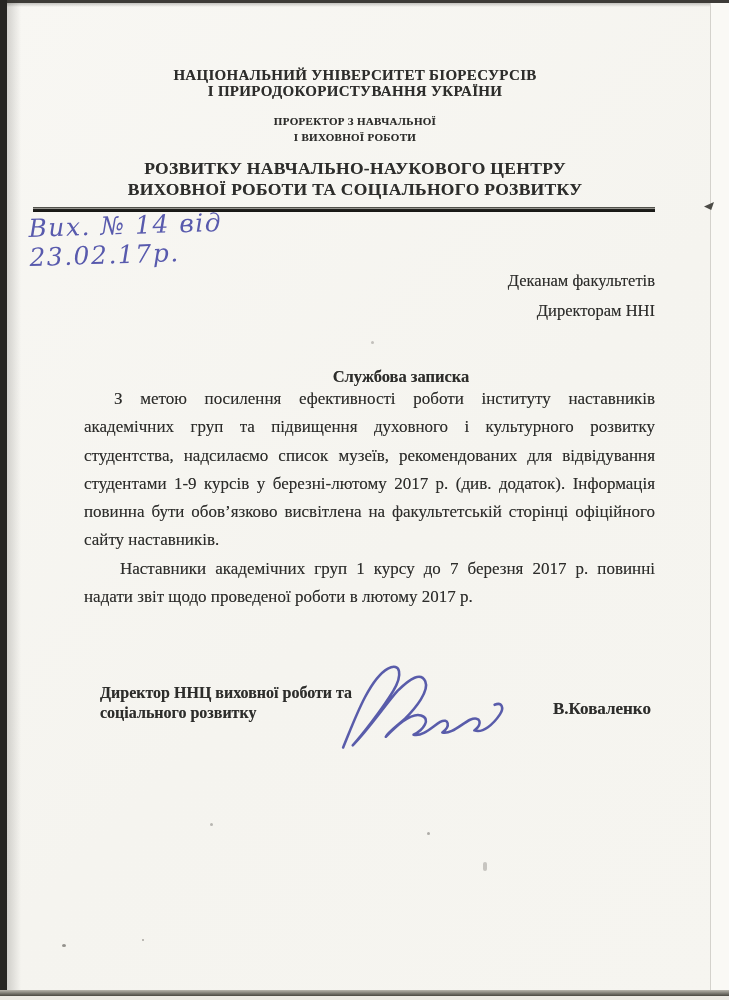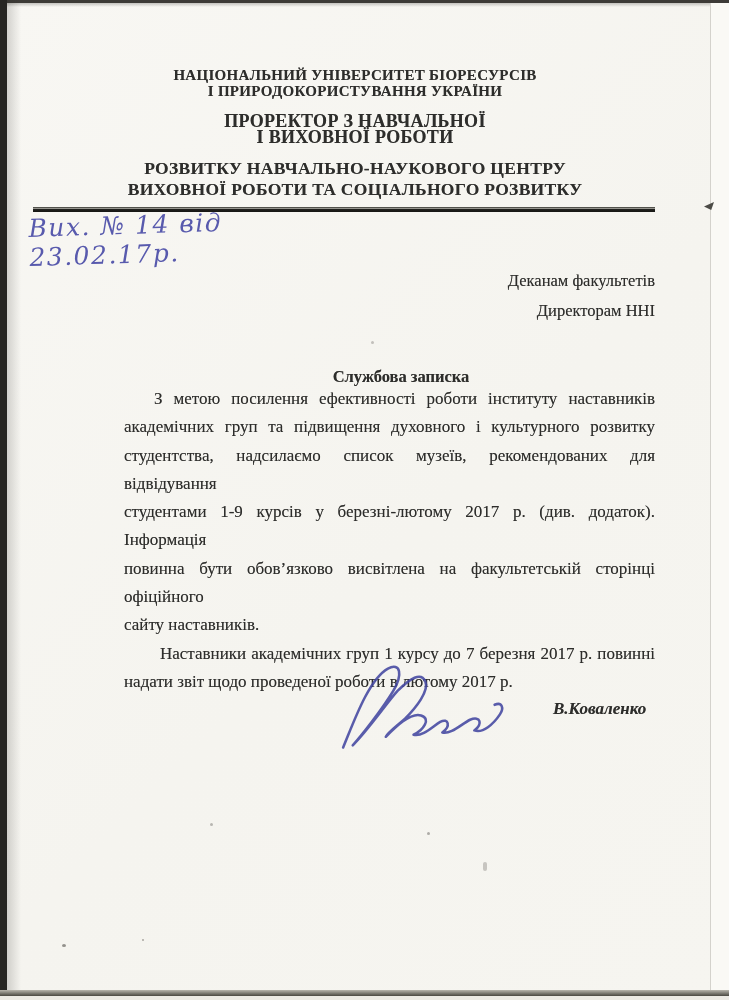--- a/index.html
+++ b/index.html
@@ -21,21 +21,21 @@
   .edge-bottom{position:absolute;left:0;top:990px;width:729px;height:6px;background:linear-gradient(#b9b6ae,#4a4842);}
   .edge-bottom-white{position:absolute;left:0;top:996px;width:729px;height:4px;background:#eceae5;}
   .edge-right-line{position:absolute;left:710px;top:3px;width:1px;height:993px;background:#d4d2cc;}
   .edge-right{position:absolute;left:711px;top:3px;width:18px;height:993px;background:#faf9f5;}
 
   .ink{color:#2d2d2b;text-shadow:0 0 .5px rgba(45,45,43,.45);}
 
   
   .hdr{position:absolute;left:30px;width:650px;text-align:center;font-weight:bold;}
   .hdr-uni{top:68px;font-size:15px;line-height:15.5px;letter-spacing:.3px;}
-  .hdr-office{top:114px;font-size:18px;line-height:15.5px;letter-spacing:.3px;}
+  .hdr-office{top:114px;font-size:11px;line-height:15.5px;letter-spacing:.3px;}
   .hdr-dir{top:158px;font-size:17.5px;line-height:21px;letter-spacing:.3px;}
 
   .rule{position:absolute;left:33px;top:207px;width:622px;height:5px;
     background:linear-gradient(180deg,#52524c 0%,#52524c 25%,#d9d7d0 35%,#1f1f1c 50%,#161613 100%);}
 
   
   .handwriting{
     position:absolute;left:28px;top:214px;width:330px;
     font-family:"DejaVu Serif","Liberation Serif",serif;
     font-style:italic;font-size:25px;letter-spacing:1.5px;
@@ -46,30 +46,30 @@
   
   .addressees{position:absolute;left:300px;top:266px;width:355px;text-align:right;
     font-weight:normal;font-size:16.5px;line-height:30px;}
 
   
   .memo-title{position:absolute;left:84px;top:367px;width:572px;box-sizing:border-box;
     padding-left:62px;text-align:center;font-weight:bold;font-size:16.5px;}
 
   
   .memo-body{position:absolute;left:84px;top:385px;width:571px;font-size:17px;line-height:28.3px;}
-  .bline{text-align:justify;text-align-last:justify;white-space:normal;margin-left:40px;}
+  .bline{text-align:justify;text-align-last:justify;white-space:normal;}
   .bline.last{text-align-last:left;}
   .bline.first.p0{text-indent:30px;}
   .bline.first.p1{text-indent:36px;}
 
   
   .signoff{position:absolute;left:100px;top:683px;width:310px;font-weight:bold;
     font-size:16px;line-height:19.5px;}
   .sig-svg{position:absolute;left:330px;top:660px;width:182px;height:96px;}
-  .sig-name{position:absolute;left:553px;top:699px;font-weight:bold;font-size:17px;font-style:italic;}
+  .sig-name{position:absolute;left:553px;top:699px;font-weight:bold;font-size:17px;}
 
   
   .speck{position:absolute;border-radius:50%;}
   .speck-arrow{position:absolute;left:704px;top:202px;width:10px;height:8px;border-radius:0;
     background:#4c4b46;clip-path:polygon(0 55%,100% 0,72% 100%);}
   .sp1{left:427px;top:832px;width:3px;height:3px;background:#aeaca7;}
   .sp2{left:483px;top:862px;width:4px;height:9px;background:#c7c5c0;border-radius:2px;}
   .sp3{left:62px;top:944px;width:4px;height:3px;background:#93918c;}
   .sp4{left:142px;top:939px;width:2px;height:2px;background:#a8a6a1;}
   .sp5{left:210px;top:823px;width:3px;height:3px;background:#b8b6b1;}
@@ -117,20 +117,24 @@
       <div class="bline first p0">З метою посилення ефективності роботи інституту наставників</div>
       <div class="bline">академічних груп та підвищення духовного і культурного розвитку</div>
       <div class="bline">студентства, надсилаємо список музеїв, рекомендованих для відвідування</div>
       <div class="bline">студентами 1-9 курсів у березні-лютому 2017 р. (див. додаток). Інформація</div>
       <div class="bline">повинна бути обов’язково висвітлена на факультетській сторінці офіційного</div>
       <div class="bline last">сайту наставників.</div>
       <div class="bline first p1">Наставники академічних груп 1 курсу до 7 березня 2017 р. повинні</div>
       <div class="bline last">надати звіт щодо проведеної роботи в лютому 2017 р.</div>
     </div>
 
+  <div class="signoff ink">
+    <div>Директор ННЦ виховної роботи та</div>
+    <div>соціального розвитку</div>
+  </div>
 
   <svg class="sig-svg" viewBox="0 0 170 90" fill="none" xmlns="http://www.w3.org/2000/svg">
     <path d="M12,82 C22,58 36,18 54,8 C66,2 68,14 59,29 C48,47 30,70 21,80
              C36,65 53,40 63,29 C75,17 85,11 89,20 C93,29 80,45 70,55
              C61,63 54,68 52,72 C61,63 75,49 85,52 C95,55 87,66 78,70
              C87,72 96,62 103,58 C111,54 113,62 105,68 C113,70 123,60 131,56
              C141,52 143,60 135,66 C143,69 153,60 159,51 C163,45 161,39 154,42" stroke="#4347a0" stroke-width="2.4" stroke-linecap="round" stroke-linejoin="round" opacity="0.88"></path>
   </svg>
 
   <div class="sig-name ink">В.Коваленко</div>

